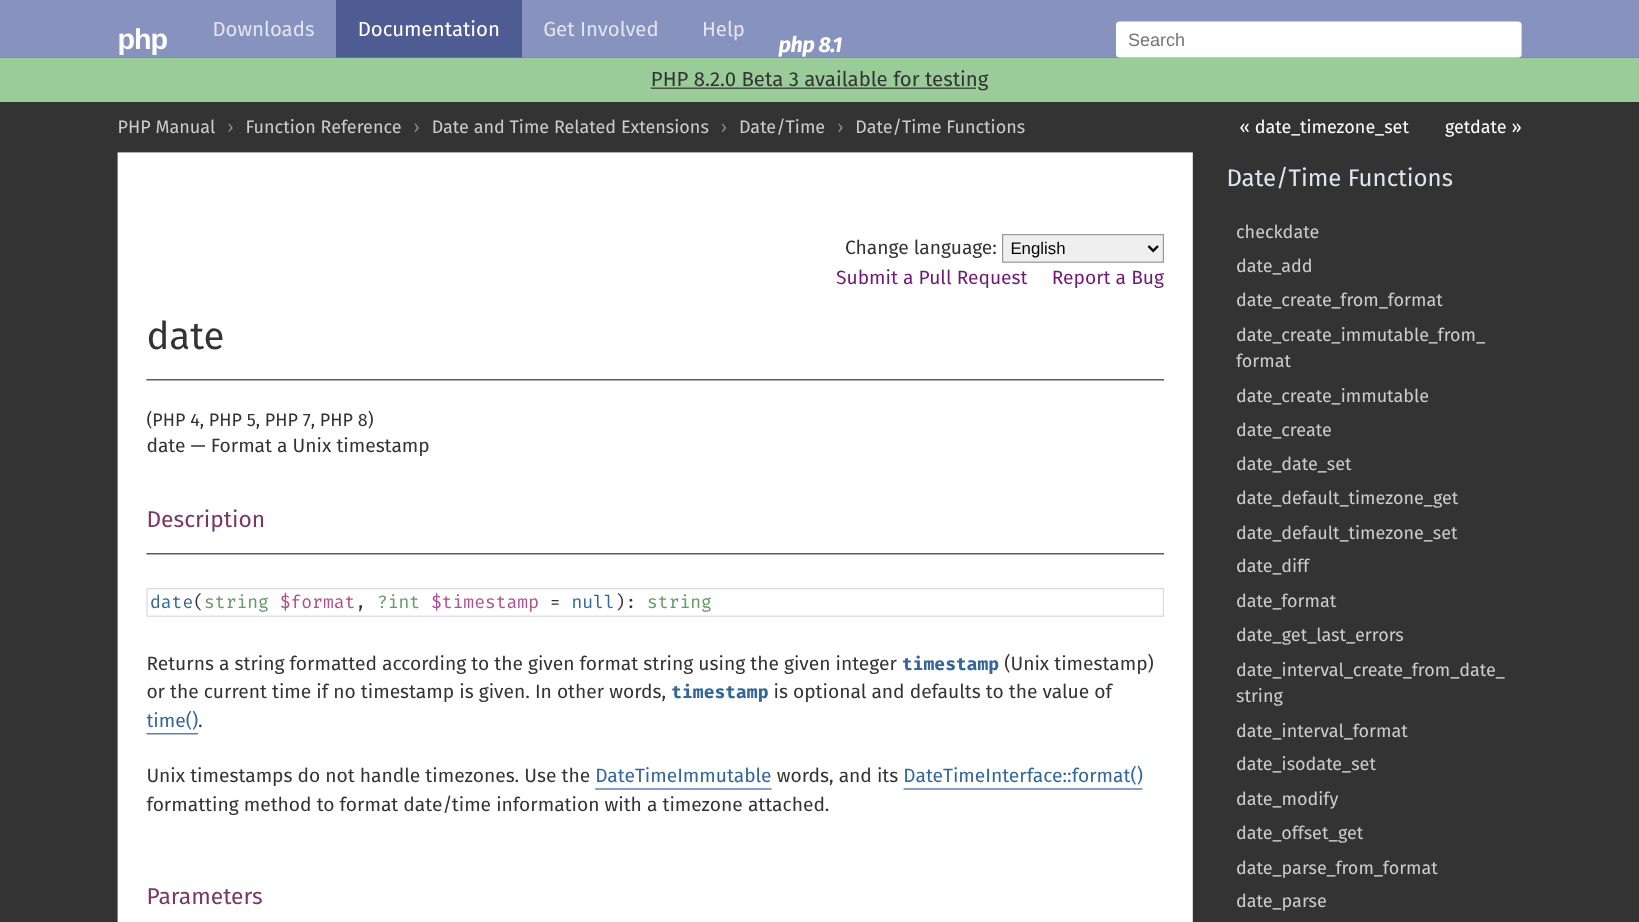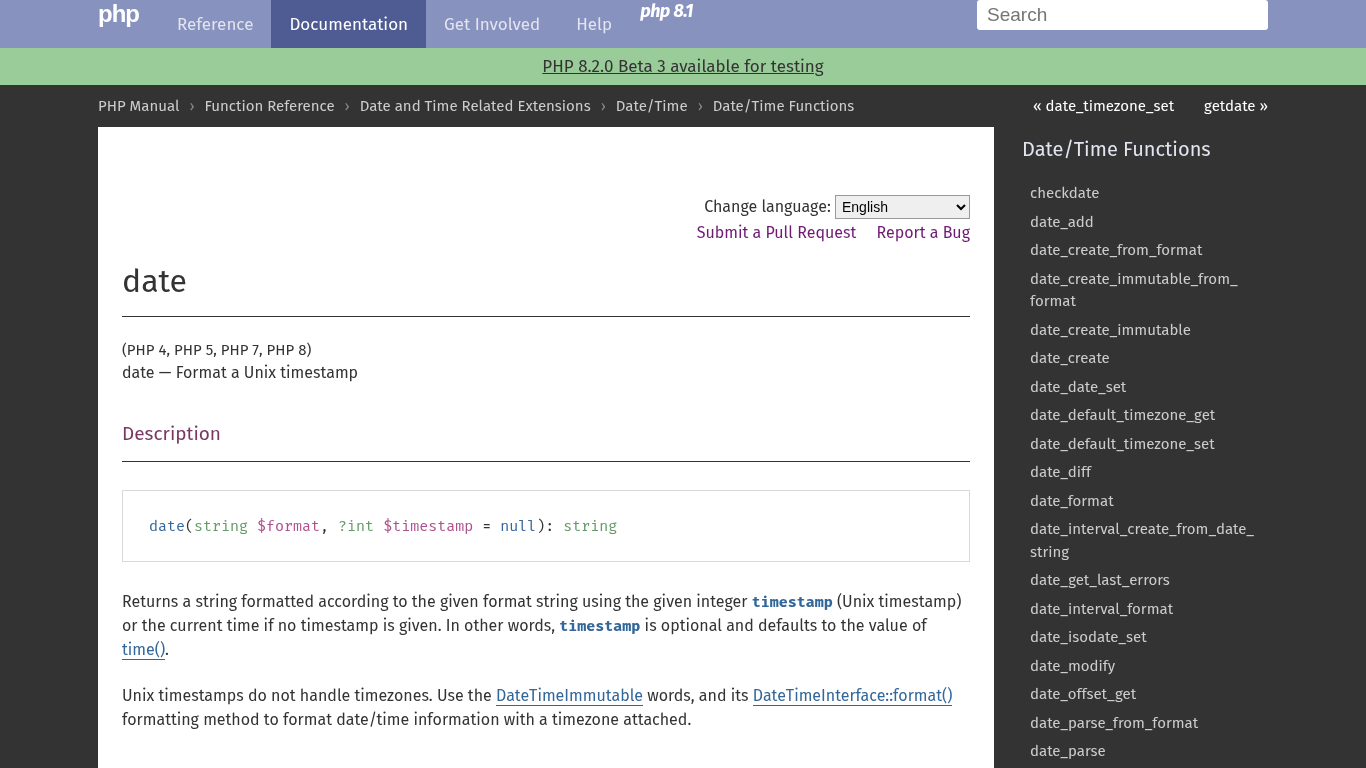--- a/index.html
+++ b/index.html
@@ -1,25 +1,25 @@
 <!DOCTYPE html>
 <html><head>
 <meta charset="utf-8">
 <style>
 * { margin: 0; padding: 0; box-sizing: border-box; }
 body { font-family: "Fira Sans", "Source Sans Pro", Helvetica, Arial, sans-serif; background: #333; color: #333; font-size: 16px; }
 .topnav { background: #8892BF; height: 48px; display: flex; align-items: center; padding: 0 0; }
-.topnav-inner { width: 1170px; margin: 0 auto; display: flex; align-items: flex-start; height: 100%; }
+.topnav-inner { width: 1170px; margin: 0 auto; display: flex; align-items: flex-end; height: 100%; }
 .logo { color: #fff; font-weight: bold; font-size: 24px; letter-spacing: -1px; padding: 0 20px 0 0; font-family: sans-serif; }
 .navlinks { display: flex; height: 100%; }
 .navlinks a { color: #E2E4EF; text-decoration: none; padding: 0 18px; display: flex; align-items: center; height: 100%; font-size: 17px; }
 .navlinks a.active { background: #4F5B93; color: #fff; }
 .php81 { color: #fff; font-style: italic; font-weight: bold; font-size: 18px; margin-left: 10px; letter-spacing: -0.5px; }
 .search { margin-left: auto; }
-.search input { width: 291px; height: 30px; border: none; border-radius: 3px; padding: 0 10px; font-size: 19px; }
+.search input { width: 338px; height: 30px; border: none; border-radius: 3px; padding: 0 10px; font-size: 15px; }
 .banner { background: #99CC99; text-align: center; padding: 8px 0; }
 .banner a { color: #333; text-decoration: underline; font-size: 17px; }
 .subhead { background: #333; padding: 12px 0; }
 .subhead-inner { width: 1170px; margin: 0 auto; display: flex; align-items: center; color: #ccc; font-size: 15px; }
 .breadcrumbs { display: flex; align-items: center; gap: 0; }
 .breadcrumbs a { color: #ccc; text-decoration: none; text-align: center; }
 .breadcrumbs .sep { color: #888; margin: 0 10px; }
 .pagenav { margin-left: auto; display: flex; gap: 30px; }
 .pagenav a { color: #ffffff; text-decoration: none; }
 .layout { width: 1170px; margin: 0 auto; display: flex; align-items: flex-start; }
@@ -27,21 +27,21 @@
 .langbar { text-align: right; margin-bottom: 4px; font-size: 16px; }
 .langbar select { font-size: 14px; border: 1px solid #999; padding: 2px; width: 135px; margin-top: 44px; }
 .actionlinks { text-align: right; margin-bottom: 20px; }
 .actionlinks a { color: #701a75; font-size: 16px; margin-left: 16px; text-decoration: none; }
 h1.title { font-size: 32px; font-weight: normal; color: #333; margin-bottom: 16px; }
 .hr { border-bottom: 1px solid #333; margin-bottom: 24px; }
 .verinfo { font-size: 15px; color: #333; margin-bottom: 4px; }
 .refpurpose { font-size: 16px; color: #333; margin-bottom: 40px; }
 h2.sect { font-size: 19px; color: #793862; font-weight: normal; margin-bottom: 16px; }
 .hr2 { border-bottom: 1px solid #333; margin-bottom: 28px; }
-.methodsyn { background: #fff; border: 1px solid #d9d9d9; padding: 26px; margin-bottom: 28px; font-family: "Fira Mono", "Source Code Pro", monospace; font-size: 15px; }
+.methodsyn { background: #fff; border: 1px solid #d9d9d9; padding: 2px; margin-bottom: 28px; font-family: "Fira Mono", "Source Code Pro", monospace; font-size: 15px; }
 .methodsyn .fn { color: #369; }
 .methodsyn .type { color: #639A67; }
 .methodsyn .var { color: #AE508D; }
 .methodsyn .kw { color: #369; }
 p.desc { font-size: 16px; line-height: 1.5; color: #333; margin-bottom: 22px; }
 .code { font-family: "Fira Mono", monospace; font-size: 15px; color: #369; font-weight: bold; }
 a.link { color: #369; border-bottom: 1px solid #369; text-decoration: none; }
 .sidebar { width: 250px; padding: 10px 0 20px 0; }
 .sidebar h3 { color: #E2E4EF; font-size: 20px; font-weight: normal; margin-bottom: 18px; padding-left: 4px; }
 .sidebar ul { list-style: none; }
@@ -49,21 +49,21 @@
 .sidebar li a { color: #CCC; text-decoration: none; font-size: 15px; line-height: 1.5; }
 .sidebar li a .us { word-break: break-word; }
 </style>
 </head>
 <body>
 
 <div class="topnav">
   <div class="topnav-inner">
     <div class="logo">php</div>
     <div class="navlinks">
-        <a href="#">Reference</a>
+        <a href="#">Downloads</a>
         <a href="#" class="active">Documentation</a>
         <a href="#">Get Involved</a>
         <a href="#">Help</a>
       </div>
     <div class="php81">php 8.1</div>
     <div class="search">
       <input type="text" placeholder="Search" style="">
     </div>
   </div>
 </div>
@@ -137,22 +137,22 @@
         <li><a href="#"><span class="us">date_​add</span></a></li>
         <li><a href="#"><span class="us">date_​create_​from_​format</span></a></li>
         <li><a href="#"><span class="us">date_​create_​immutable_​from_​format</span></a></li>
         <li><a href="#"><span class="us">date_​create_​immutable</span></a></li>
         <li><a href="#"><span class="us">date_​create</span></a></li>
         <li><a href="#"><span class="us">date_​date_​set</span></a></li>
         <li><a href="#"><span class="us">date_​default_​timezone_​get</span></a></li>
         <li><a href="#"><span class="us">date_​default_​timezone_​set</span></a></li>
         <li><a href="#"><span class="us">date_​diff</span></a></li>
         <li><a href="#"><span class="us">date_​format</span></a></li>
+        <li><a href="#"><span class="us">date_​get_​last_​errors</span></a></li>
         <li><a href="#"><span class="us">date_​interval_​create_​from_​date_​string</span></a></li>
-        <li><a href="#"><span class="us">date_​get_​last_​errors</span></a></li>
         <li><a href="#"><span class="us">date_​interval_​format</span></a></li>
         <li><a href="#"><span class="us">date_​isodate_​set</span></a></li>
         <li><a href="#"><span class="us">date_​modify</span></a></li>
         <li><a href="#"><span class="us">date_​offset_​get</span></a></li>
         <li><a href="#"><span class="us">date_​parse_​from_​format</span></a></li>
         <li><a href="#"><span class="us">date_​parse</span></a></li>
         <li></li>
       </ul>
   </div>
 </div>

